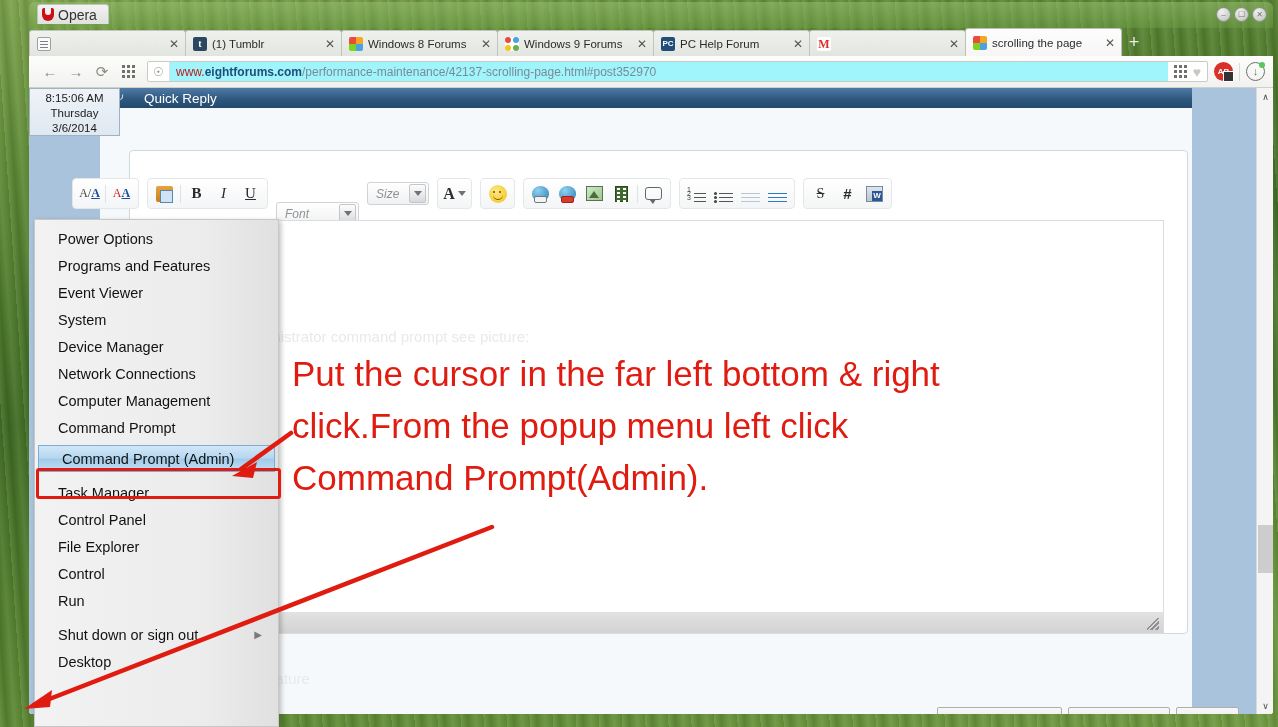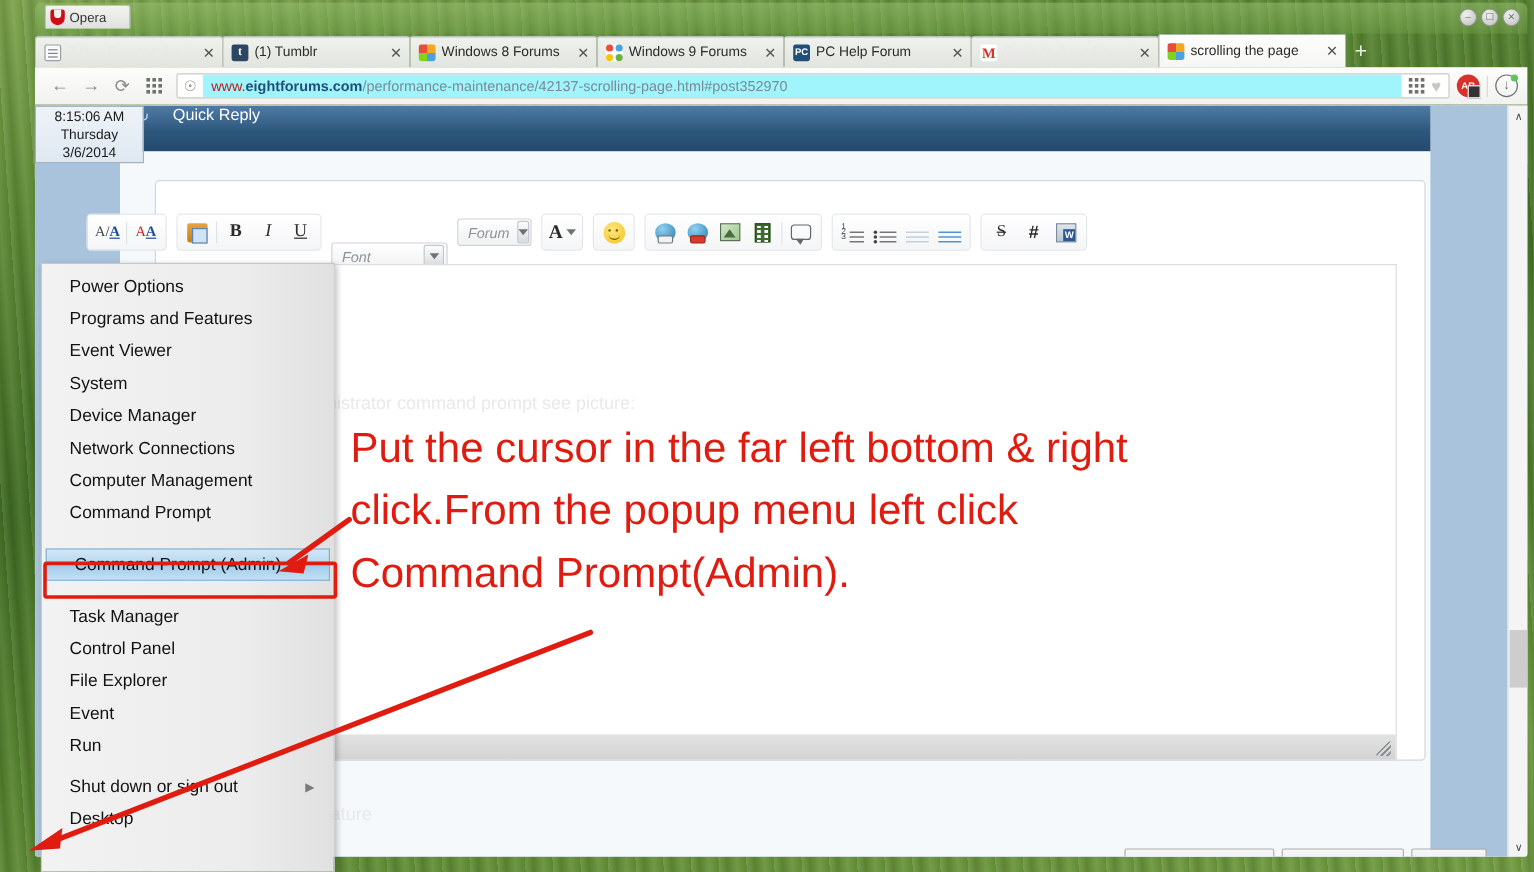--- a/index.html
+++ b/index.html
@@ -41,21 +41,21 @@
   .opera-logo {
     width: 12px; height: 13px;
     background: #cc0f16;
     border-radius: 2px 2px 6px 6px;
     position: relative;
   }
   .opera-logo::after {
     content: ""; position: absolute; left: 3px; top: 0px;
     width: 6px; height: 7px; background: #f0f0ee; border-radius: 0 0 3px 3px;
   }
-  .opera-badge span { font-size: 11px; color: #333; }
+  .opera-badge span { font-size: 14px; color: #333; }
 
   .win-buttons { position: absolute; right: 6px; top: 5px; display: flex; gap: 3px; }
   .win-btn {
     width: 15px; height: 15px; border-radius: 50%;
     background: radial-gradient(circle at 35% 30%, #f2f2f2, #b9bdb6);
     border: 1px solid rgba(120,130,115,0.8);
     color: #6e756a; font-size: 8px; line-height: 13px; text-align: center;
   }
 
   
@@ -137,23 +137,23 @@
     position: absolute; left: 0; top: 0; width: 1227px; height: 626px;
     background: #a9c3dc;
   }
   .content-col {
     position: absolute; left: 71px; top: 0; width: 1092px; height: 626px;
     background: #f6f9fb;
   }
 
   
   .qr-header {
-    position: absolute; left: 71px; top: 0; width: 1092px; height: 38px;
+    position: absolute; left: 71px; top: 0; width: 1092px; height: 20px;
     background: linear-gradient(180deg, #4e7ba6 0%, #2f587e 55%, #234a6d 100%);
-    display: flex; align-items: flex-start; color: #fff; font-size: 13.5px;
+    display: flex; align-items: center; color: #fff; font-size: 13.5px;
   }
   .qr-header .reply-arrow {
     width: 26px; text-align: center; font-size: 17px; color: #cfe0ef; margin-left: 6px; transform: scaleX(-1);
   }
   .qr-header .qr-title { margin-left: 12px; }
 
   
   .editor-panel {
     position: absolute; left: 100px; top: 62px; width: 1059px; height: 484px;
     background: #fff; border: 1px solid #cfd8df; border-radius: 4px;
@@ -185,21 +185,21 @@
     display:flex; align-items:center; justify-content:space-between;
     font-style: italic; color:#8d9298; font-size:12px; padding: 0 2px 0 8px;
   }
   .combo .arrow {
     width: 17px; height: 19px; margin-left: 6px;
     background: linear-gradient(180deg,#fdfdfd,#d7dadd);
     border: 1px solid #c3c7cb; border-radius: 2px;
     display:flex; align-items:center; justify-content:center;
   }
   .caret { width:0;height:0;border-left:4px solid transparent;border-right:4px solid transparent;border-top:5px solid #6d7378; }
-  .fontcombo { width: 97px; margin-top: 40px; }
+  .fontcombo { width: 83px; margin-top: 40px; }
   .sizecombo { width: 62px; }
   .colorA { font-weight:bold; font-size:16px; font-family:"Liberation Serif",serif;}
   .smiley { width:18px;height:18px;border-radius:50%;background:radial-gradient(circle at 40% 35%,#ffe680,#f2c41c); position:relative;}
   .smiley::before{content:"";position:absolute;left:4px;top:6px;width:2px;height:2px;border-radius:50%;background:#6b5200;box-shadow:6px 0 0 #6b5200;}
   .smiley::after{content:"";position:absolute;left:4px;top:10px;width:10px;height:4px;border-bottom:1.6px solid #6b5200;border-radius:0 0 6px 6px;}
   .globe { width:17px;height:15px;border-radius:50% 50% 45% 45%;background:radial-gradient(circle at 35% 30%,#8fd1f0,#2f7fb5); position:relative;}
   .globe i{position:absolute;left:2px;bottom:-2px;width:13px;height:7px;background:#f0f2f4;border:1px solid #6f7a83;border-radius:2px;}
   .globe.red i{background:#d93a2b;border-color:#9c2519;}
   .imgico { width:17px;height:15px;background:linear-gradient(135deg,#cfe8c8,#9ec98f);border:1px solid #5b6f52; position:relative;}
   .imgico::after{content:"";position:absolute;left:2px;bottom:2px;width:0;height:0;border-left:5px solid transparent;border-right:5px solid transparent;border-bottom:7px solid #4d6b3e;}
@@ -274,21 +274,21 @@
   }
   .winx-item {
     height: 27px; display:flex; align-items:center; padding-left: 23px;
     font-size: 14.5px; color: #121212;
     font-family: "Liberation Sans", sans-serif;
   }
   .winx-item.sep-above { margin-top: 7px; }
   .winx-item.selected {
     background: linear-gradient(180deg,#d2e7f7 0%,#b6d7f0 48%,#a1cbe9 52%,#c2e0f5 100%);
     border: 1px solid #7aaed6;
-    margin: 16px 3px; height: 27px;
+    margin: 4px 3px; height: 27px;
     width: calc(100% - 6px);
   }
   .winx-item .sub-arrow { margin-left: auto; margin-right: 16px; color:#7a7a7a; font-size: 10px; }
   .hi-box {
     position: absolute; left: 36px; top: 468px; width: 245px; height: 31px;
     border: 3px solid #e01b10; border-radius: 3px; z-index: 70;
   }
 
   
   .clock {
@@ -444,21 +444,21 @@
           <div class="tbtn italic">I</div>
           <div class="tbtn under">U</div>
         </div>
         <div class="combo fontcombo">
           <span>Font</span>
           <span class="arrow">
               <i class="caret"></i>
             </span>
         </div>
         <div class="combo sizecombo">
-          <span>Forum</span>
+          <span>Size</span>
           <span class="arrow">
               <i class="caret"></i>
             </span>
         </div>
         <div class="tgroup">
           <div class="tbtn">
               <span class="colorA">A</span>
               <i class="caret" style="margin-left:3px"></i>
             </div>
         </div>
@@ -562,21 +562,21 @@
     <div class="winx-item">Event Viewer</div>
     <div class="winx-item">System</div>
     <div class="winx-item">Device Manager</div>
     <div class="winx-item">Network Connections</div>
     <div class="winx-item">Computer Management</div>
     <div class="winx-item">Command Prompt</div>
     <div class="winx-item selected">Command Prompt (Admin)</div>
     <div class="winx-item sep-above">Task Manager</div>
     <div class="winx-item">Control Panel</div>
     <div class="winx-item">File Explorer</div>
-    <div class="winx-item">Event</div>
+    <div class="winx-item">Control</div>
     <div class="winx-item">Run</div>
     <div class="winx-item sep-above">
       <span>Shut down or sign out</span>
       <span class="sub-arrow">▶</span>
     </div>
     <div class="winx-item">Desktop</div>
   </div>
 
   <div class="hi-box"></div>
 

